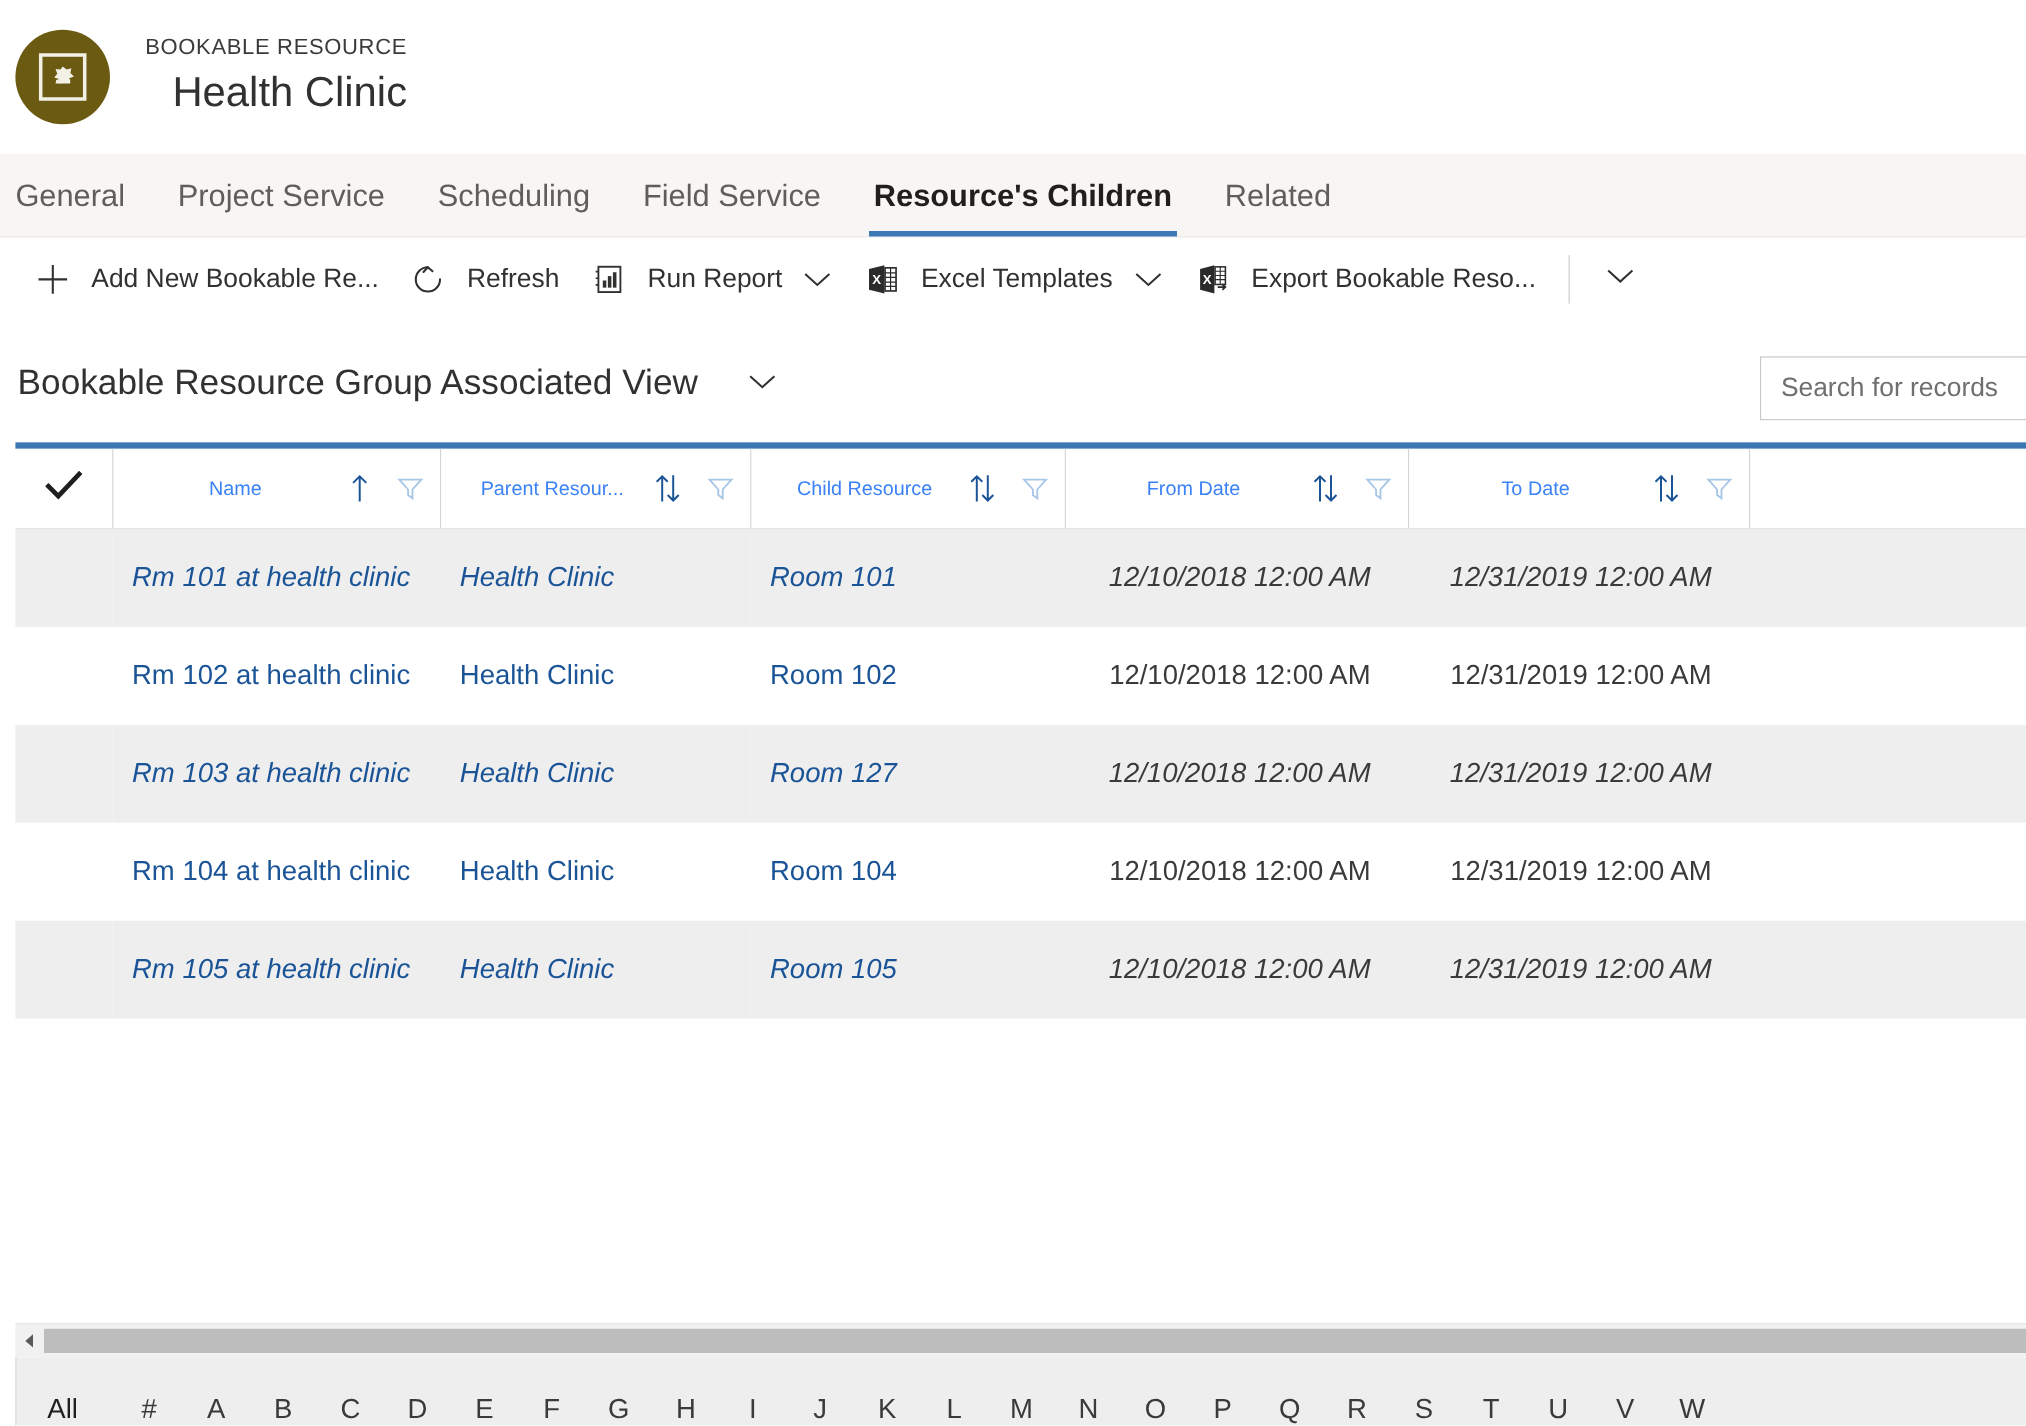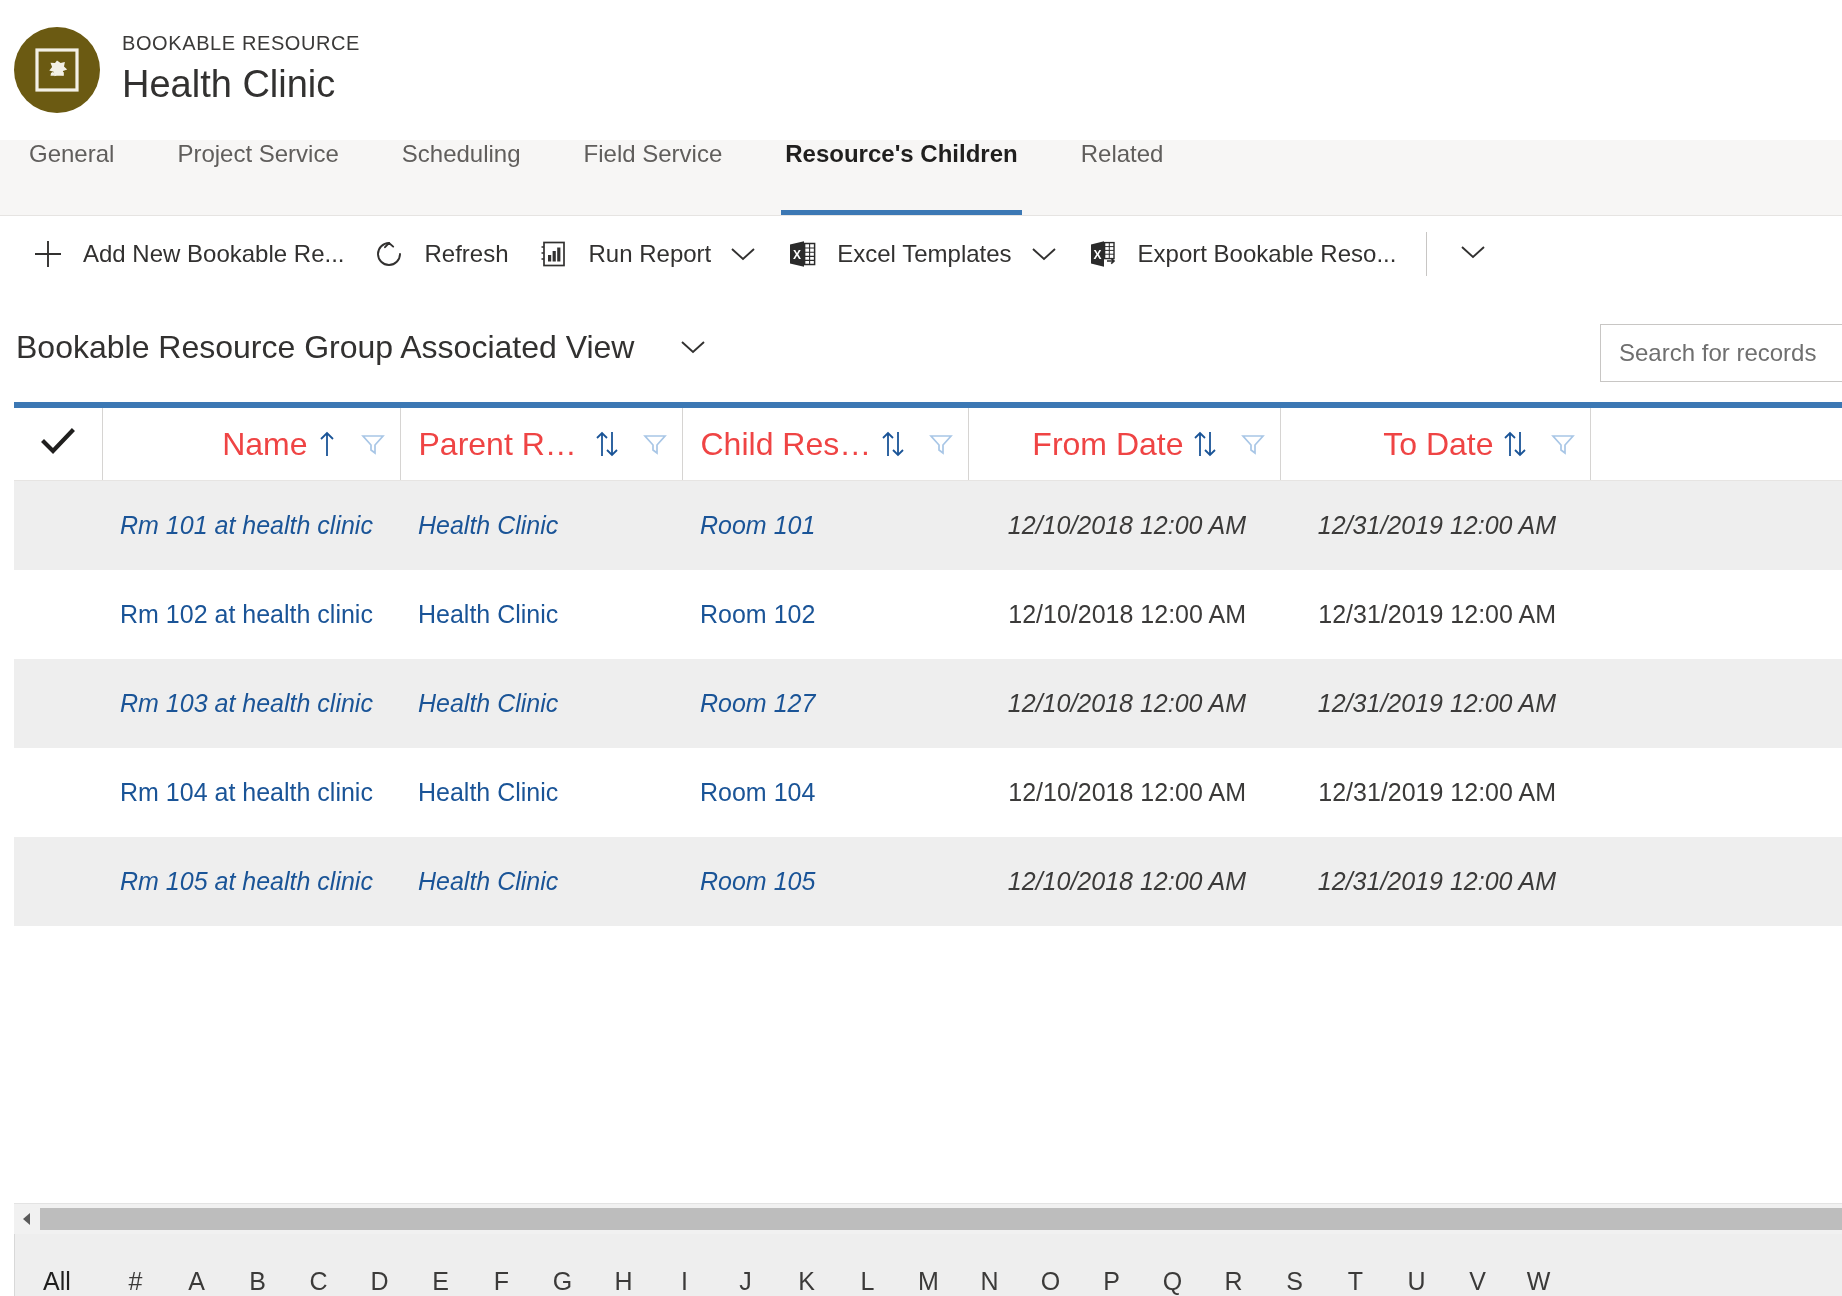--- a/index.html
+++ b/index.html
@@ -40,24 +40,25 @@
     height: 86px;
     border-radius: 50%;
     background: #6b5a12;
     display: flex;
     align-items: center;
     justify-content: center;
     flex: 0 0 auto;
   }
   .avatar svg { display: block; }
   .record-titles {
-    margin-left: 22px;
+    margin-left: 32px;
     display: flex;
     flex-direction: column;
     justify-content: center;
+    align-items: flex-end;
   }
   .record-kicker {
     font-size: 20px;
     letter-spacing: 0.6px;
     color: #3b3a39;
     line-height: 26px;
     font-weight: 400;
   }
   .record-title {
     font-size: 38px;
@@ -73,27 +74,27 @@
     background: #f7f6f5;
     border-bottom: 1px solid #e6e4e2;
     display: flex;
     align-items: stretch;
     padding-left: 14px;
     box-sizing: border-box;
     flex: 0 0 auto;
   }
   .tab {
     display: flex;
+    align-items: center;
     padding: 0 24px;
-    font-size: 24px;
+    font-size: 28px;
     color: #605e5c;
     position: relative;
     cursor: pointer;
     white-space: nowrap;
-    margin-left: 15px;
   }
   .tab:first-child { padding-left: 0; }
   .tab.active {
     color: #201f1e;
     font-weight: 700;
   }
   .tab.active::after {
     content: "";
     position: absolute;
     left: 20px;
@@ -253,27 +254,26 @@
     height: 100%;
   }
   .th-inner {
     display: flex;
     align-items: center;
     height: 100%;
     padding: 0 10px 0 18px;
     box-sizing: border-box;
   }
   .th-label {
-    font-size: 32px;
-    color: #ef4444;
+    font-size: 18px;
+    color: #3b82f6;
     white-space: nowrap;
     overflow: hidden;
     text-overflow: ellipsis;
     flex: 1 1 auto;
-    text-align: right;
   }
   .th-sort {
     flex: 0 0 auto;
     margin-left: 8px;
     display: flex;
     align-items: center;
     cursor: pointer;
   }
   .th-filter {
     flex: 0 0 auto;

